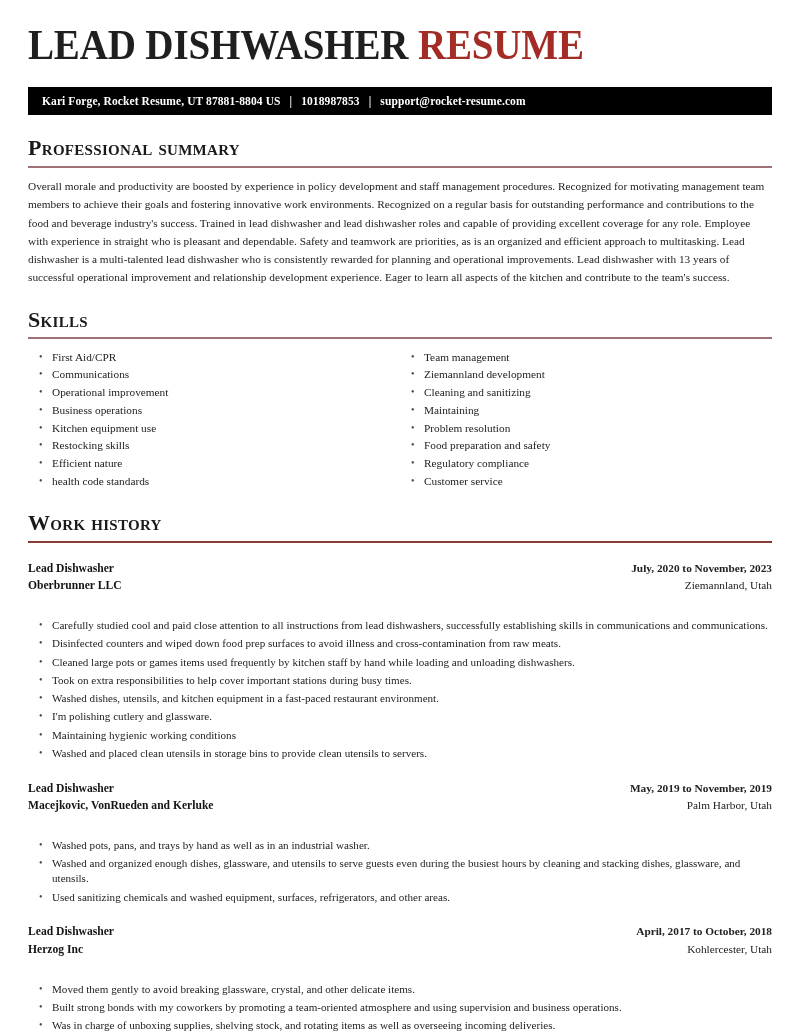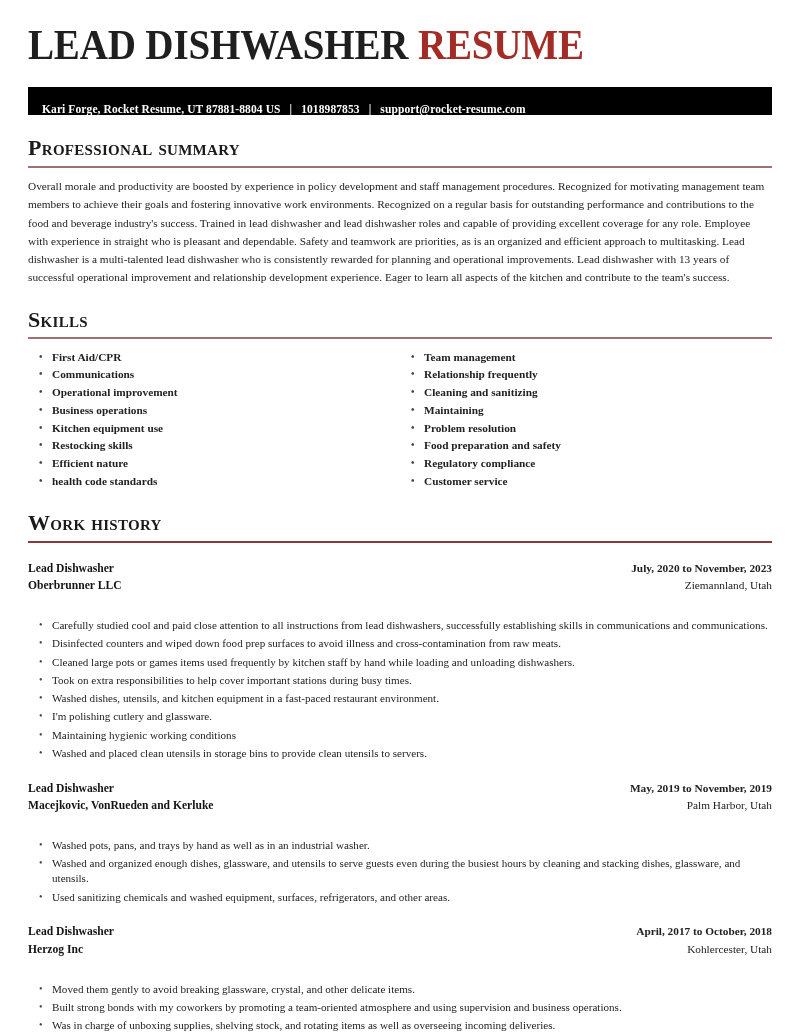--- a/index.html
+++ b/index.html
@@ -38,21 +38,21 @@
   }
   .doc-title .t-main { color: #1f1f1f; }
   .doc-title .t-accent { color: #a32c26; }
 
   .contact-bar {
     margin-top: 19px;
     background: #000000;
     color: #ffffff;
     height: 28px;
     display: flex;
-    align-items: flex-end;
+    align-items: center;
     padding: 0 14px;
     box-sizing: border-box;
     font-size: 11.5px;
     font-weight: 700;
     letter-spacing: 0.1px;
   }
   .contact-bar .sep {
     display: inline-block;
     padding: 0 9px;
     font-weight: 700;
@@ -89,21 +89,20 @@
   }
 
   
   .skills-wrap {
     display: flex;
     margin-top: 9px;
   }
   .skills-col {
     width: 50%;
     box-sizing: border-box;
-    font-weight: bold;
   }
   .skills-col ul {
     margin: 0;
     padding: 0 0 0 24px;
     list-style: none;
   }
   .skills-col li {
     font-size: 11.3px;
     line-height: 1.34;
     padding: 1.3px 0;
@@ -207,21 +206,21 @@
             <li>Business operations</li>
             <li>Kitchen equipment use</li>
             <li>Restocking skills</li>
             <li>Efficient nature</li>
             <li>health code standards</li>
           </ul>
       </div>
       <div class="skills-col">
         <ul>
             <li>Team management</li>
-            <li>Relationship frequently</li>
+            <li>Ziemannland development</li>
             <li>Cleaning and sanitizing</li>
             <li>Maintaining</li>
             <li>Problem resolution</li>
             <li>Food preparation and safety</li>
             <li>Regulatory compliance</li>
             <li>Customer service</li>
           </ul>
       </div>
     </div>
   </div>

